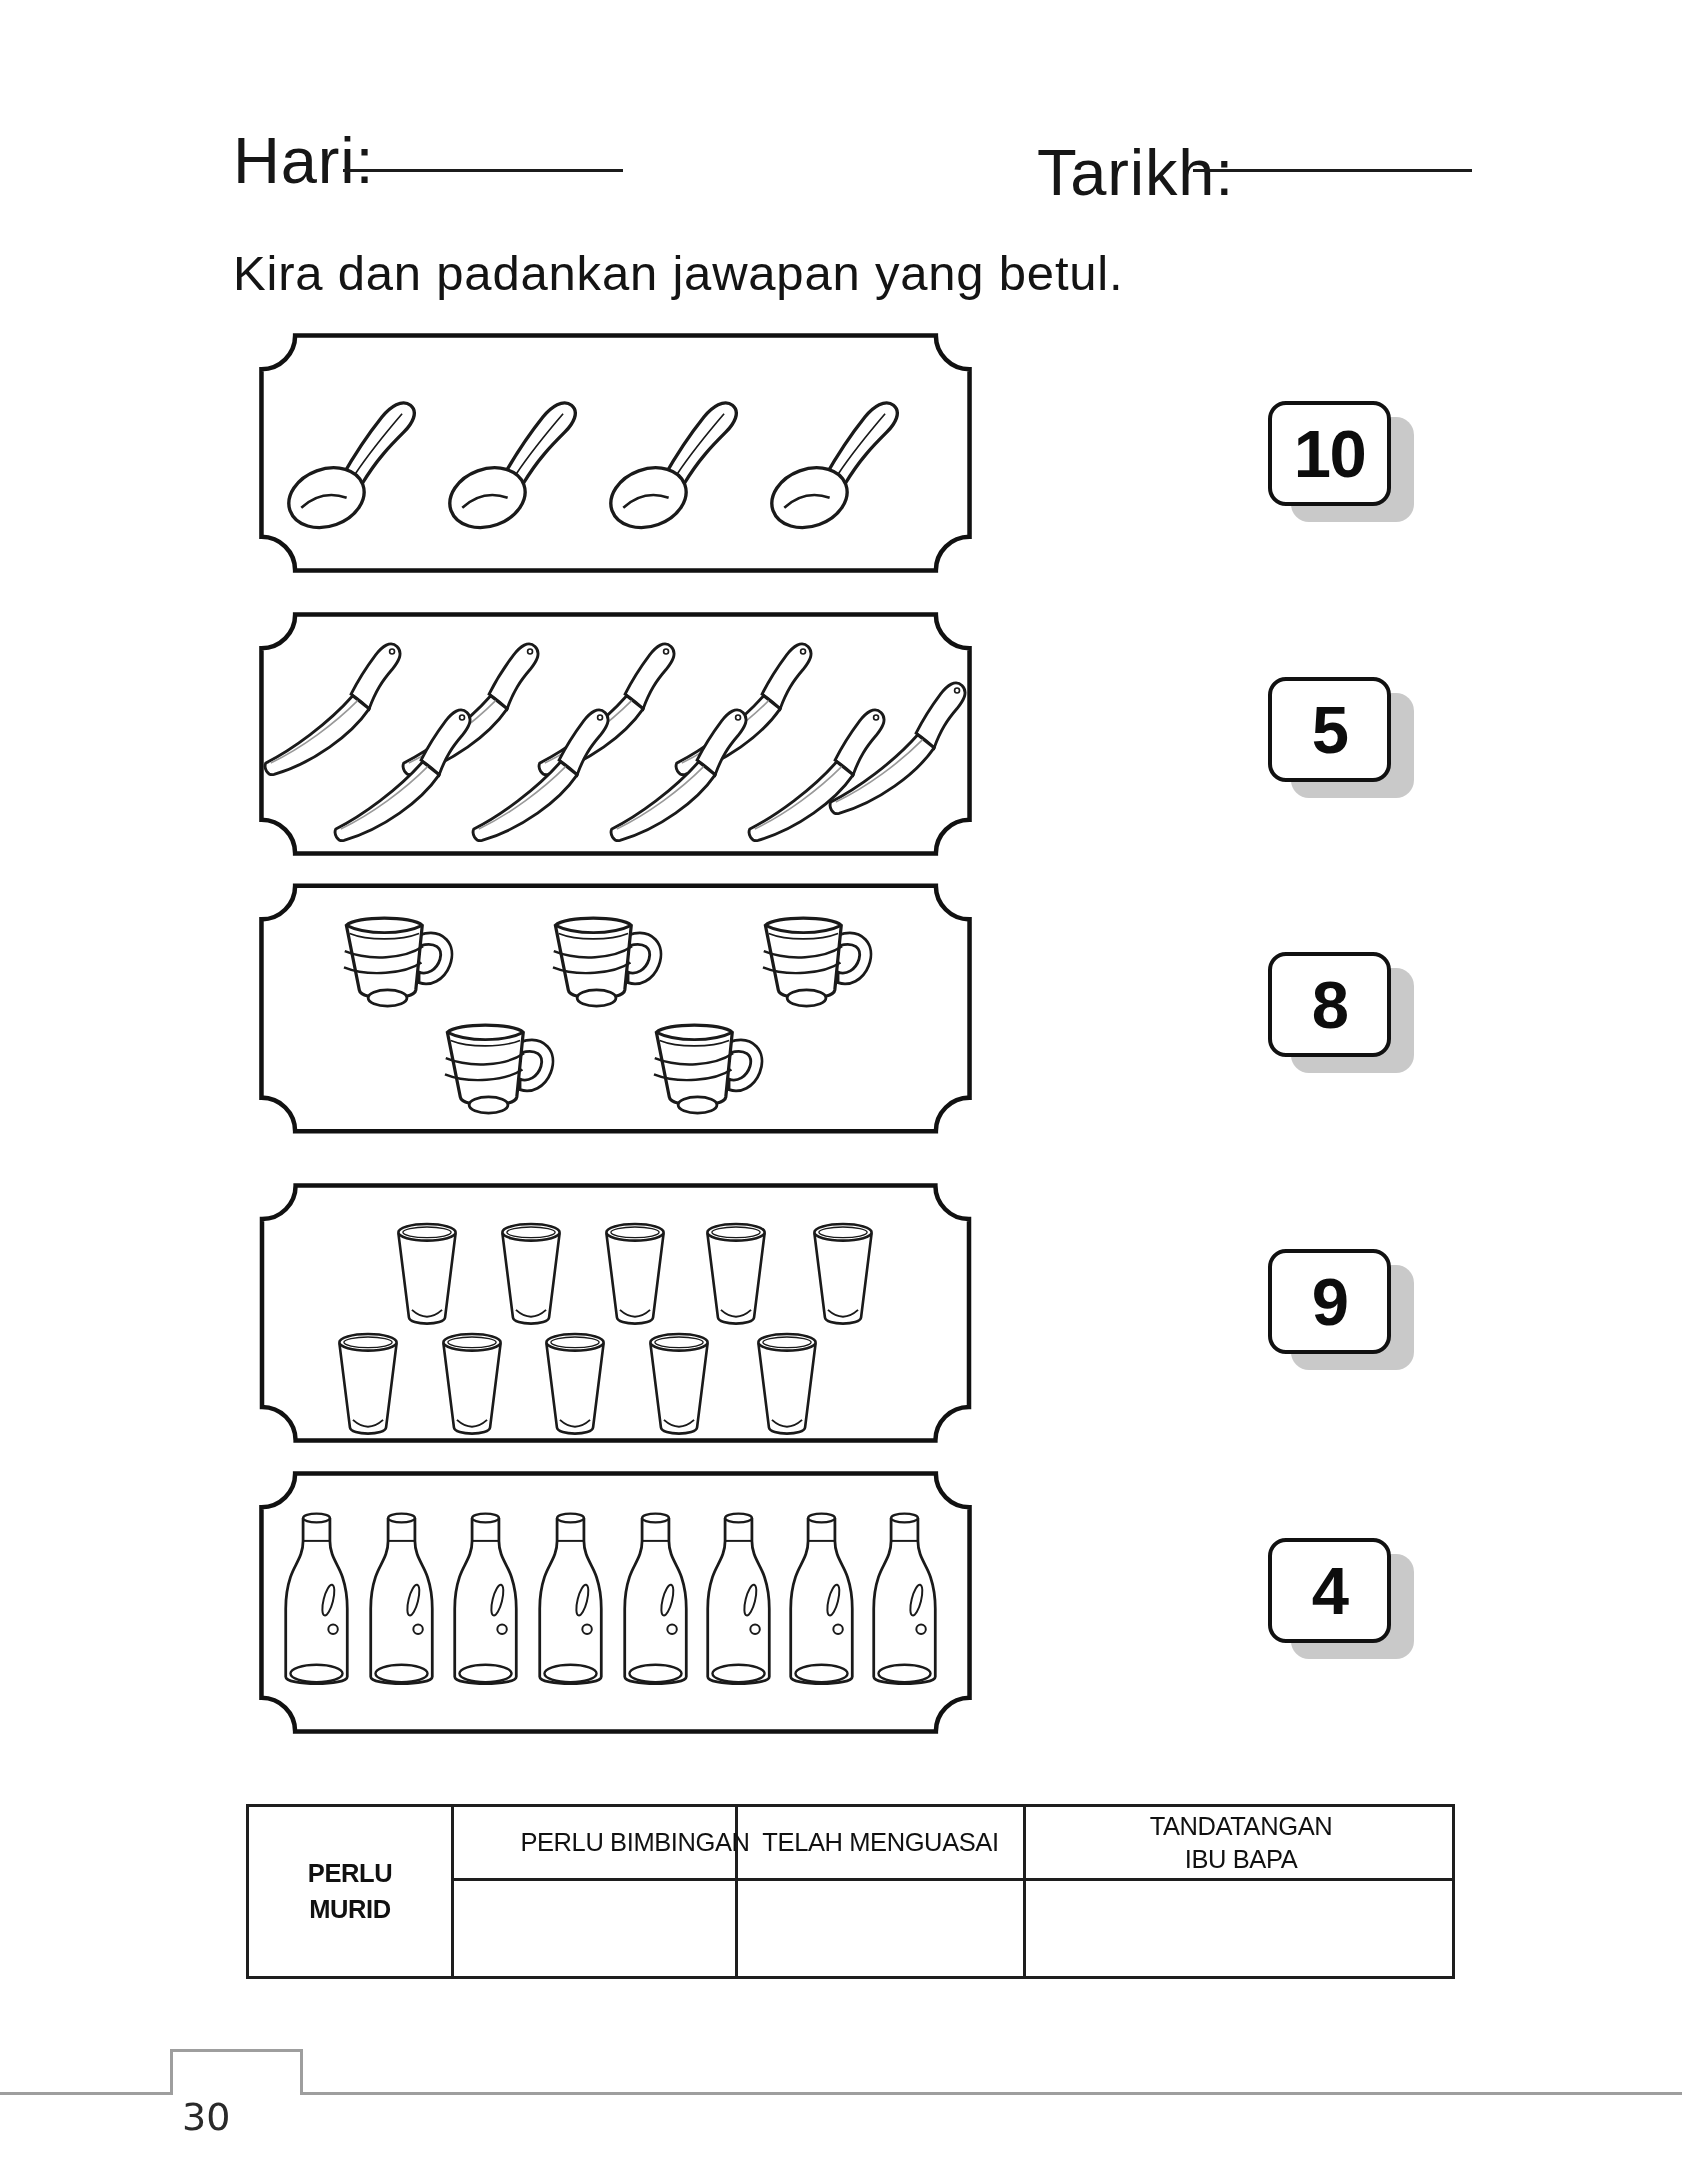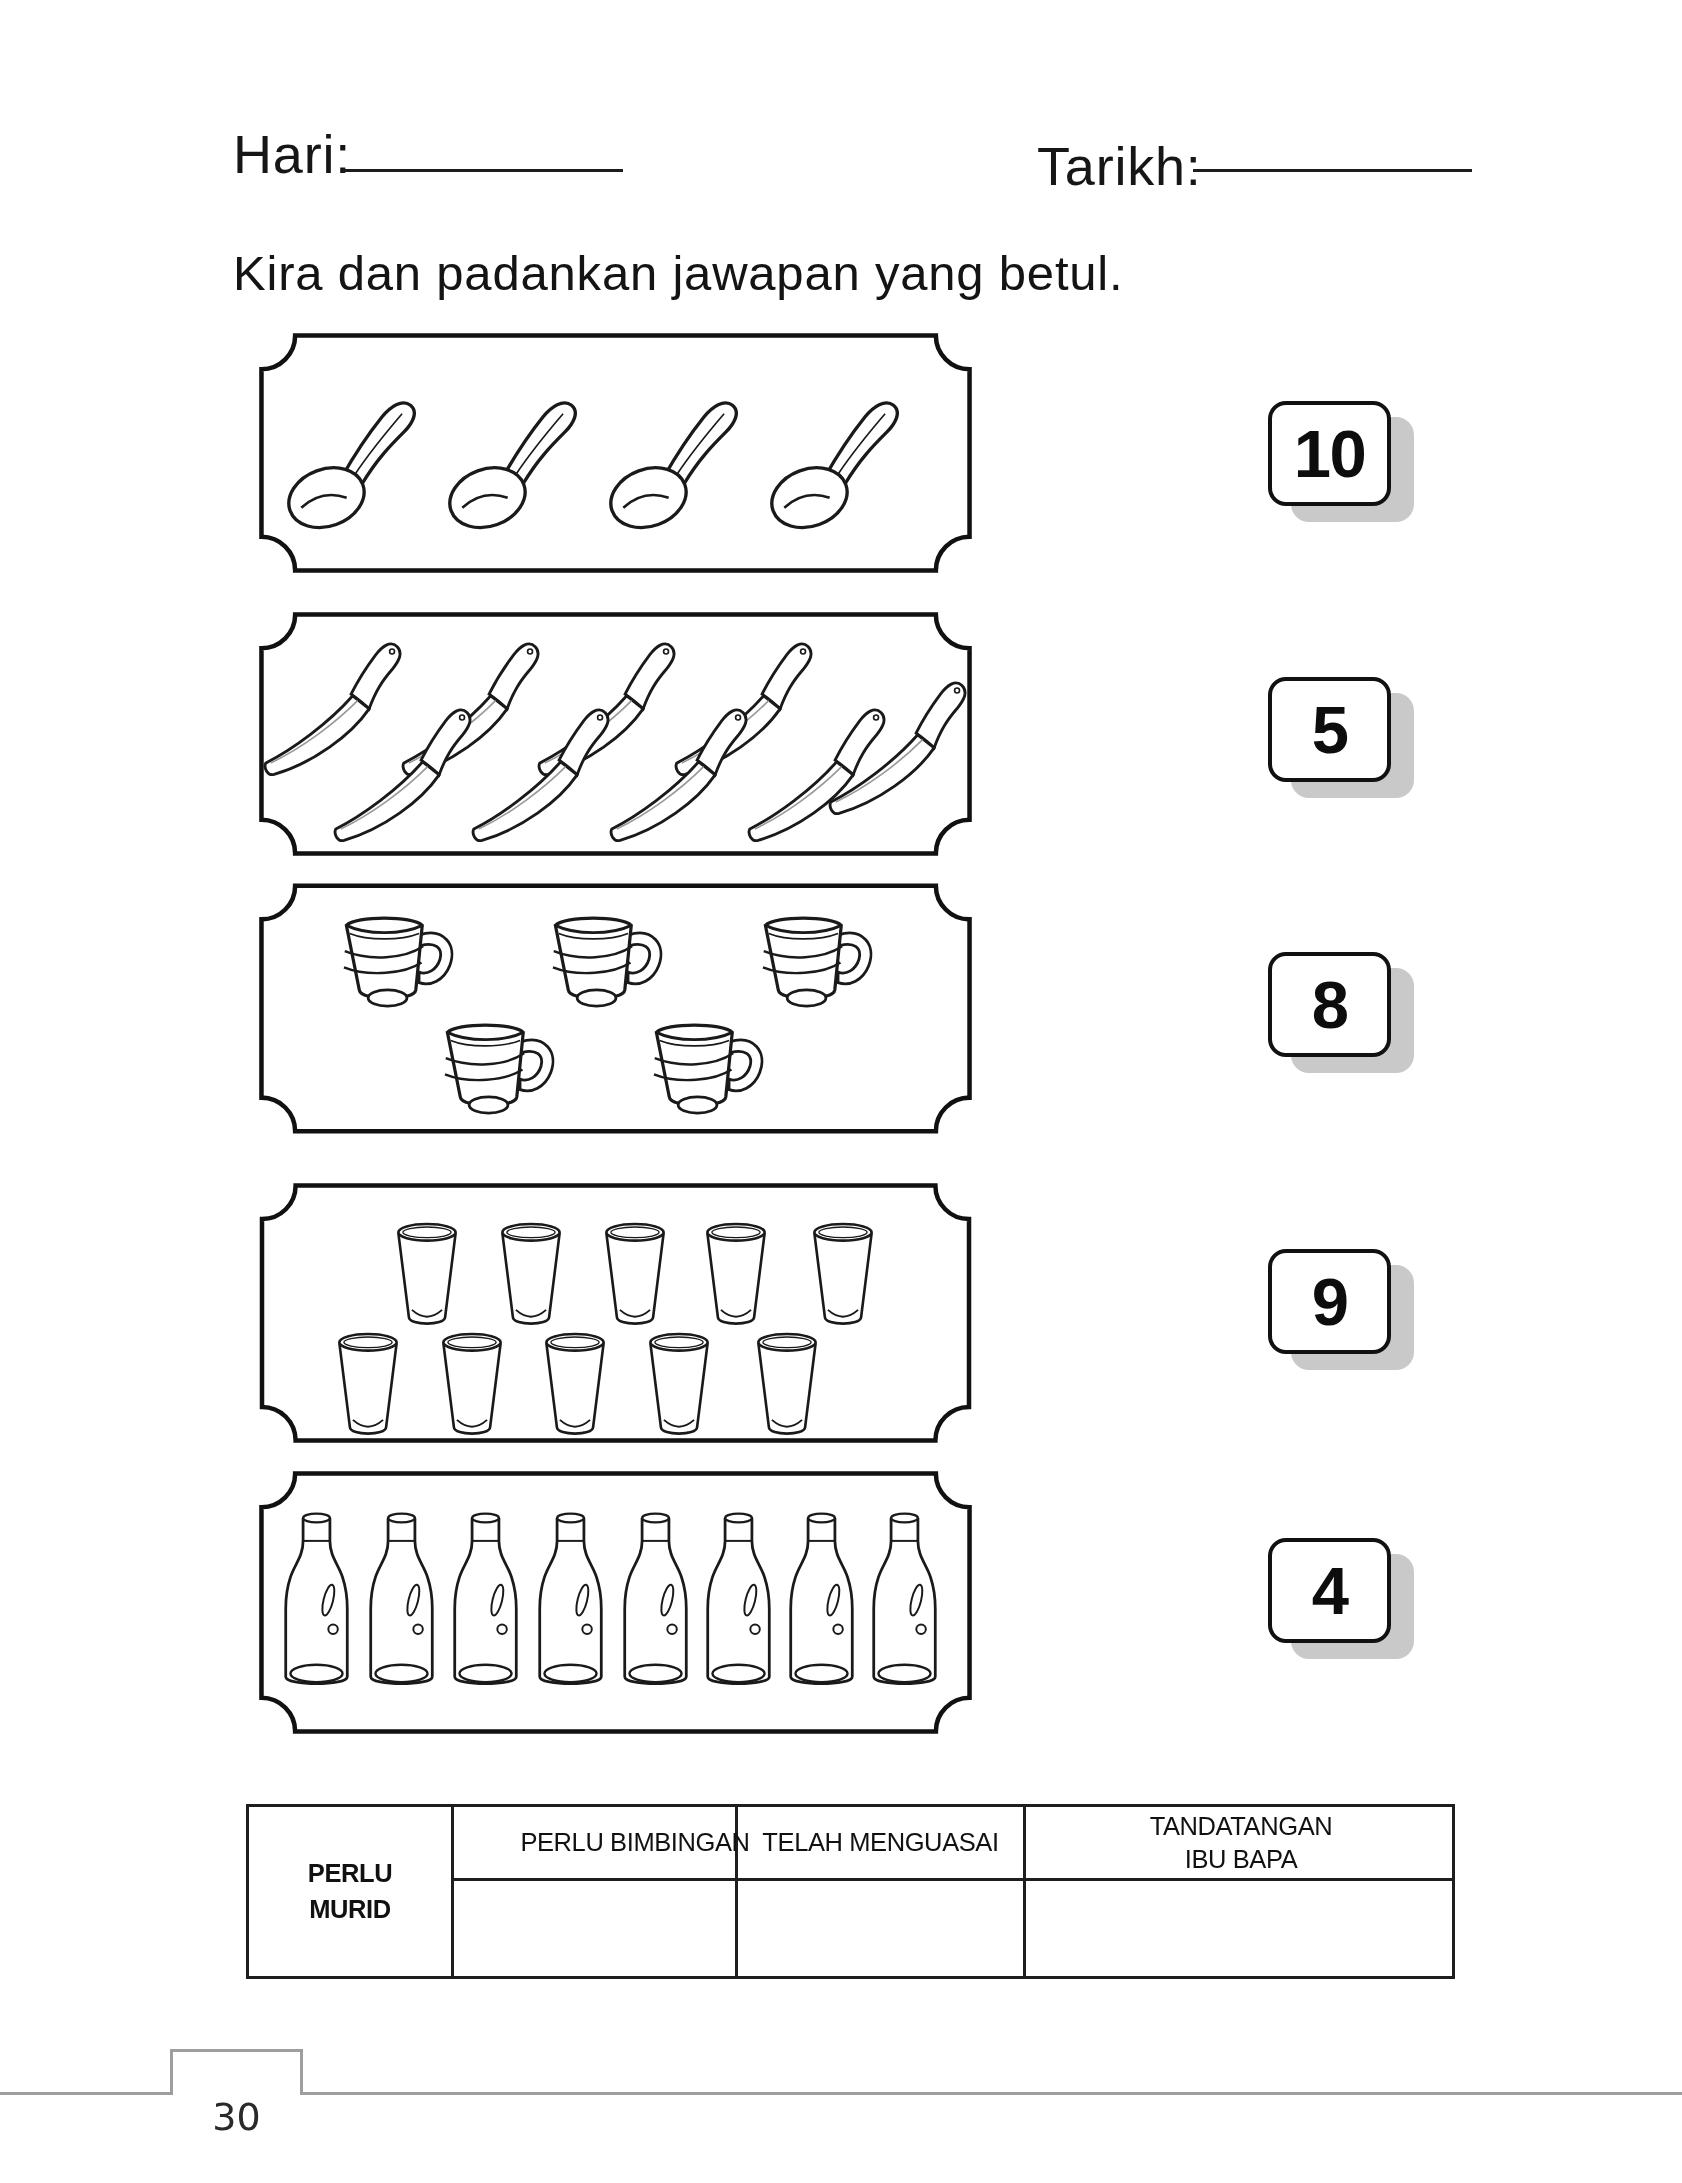--- a/index.html
+++ b/index.html
@@ -1,20 +1,20 @@
 <!DOCTYPE html>
 <html style="font-size:13px"><head>
 <meta charset="utf-8">
 <style>
   html,body{margin:0;padding:0;background:#fff;}
   .page{position:relative;width:1683px;height:2183px;background:#fff;overflow:hidden;
         font-family:"Liberation Sans", sans-serif;color:#1a1a1a;}
 
   
-  .field-label{position:absolute;font-size:54px;letter-spacing:0.8px;color:#161616;}
+  .field-label{position:absolute;font-size:65px;letter-spacing:0.8px;color:#161616;}
   .fill-line{position:absolute;height:2.5px;background:#1c1c1c;}
 
   
   .instruction{position:absolute;left:233px;top:233px;font-size:49px;letter-spacing:0.8px;color:#141414;margin-top:12px;}
 
   
   .count-box{position:absolute;left:259px;width:713px;}
   .count-box svg.box-border{position:absolute;left:0;top:0;display:block;}
   .count-box .items{position:absolute;left:0;top:0;right:0;bottom:0;}
   .item{position:absolute;overflow:visible;}
@@ -45,21 +45,21 @@
   .c-h4{left:777px;top:0;width:430px;height:71px;line-height:33px;}
   .c-b2{left:205px;top:73px;width:282px;height:95px;}
   .c-b3{left:489px;top:73px;width:285px;height:95px;}
   .c-b4{left:777px;top:73px;width:430px;height:95px;}
 
   
   .footer-line{position:absolute;height:3.3px;background:#9e9e9e;}
   .footer-tab{position:absolute;left:170px;top:2049px;width:133px;height:46px;background:#fff;
               border-top:3.3px solid #9e9e9e;border-left:3.3px solid #9e9e9e;border-right:3.3px solid #9e9e9e;
               box-sizing:border-box;}
-  .page-number{position:absolute;left:170px;top:2095px;width:133px;text-align:center;
+  .page-number{position:absolute;left:182px;top:2095px;width:133px;
                font-size:38px;color:#2a2a2a;font-family:"DejaVu Sans", sans-serif;}
   .defs-hidden{position:absolute;width:0;height:0;overflow:hidden;}
 </style>
 </head>
 <body>
 
 <svg class="defs-hidden" aria-hidden="true">
   <defs>
     <symbol id="sym-spoon" viewBox="0 0 160 200">
       <g fill="#fff" stroke="#1a1a1a" stroke-width="4">

